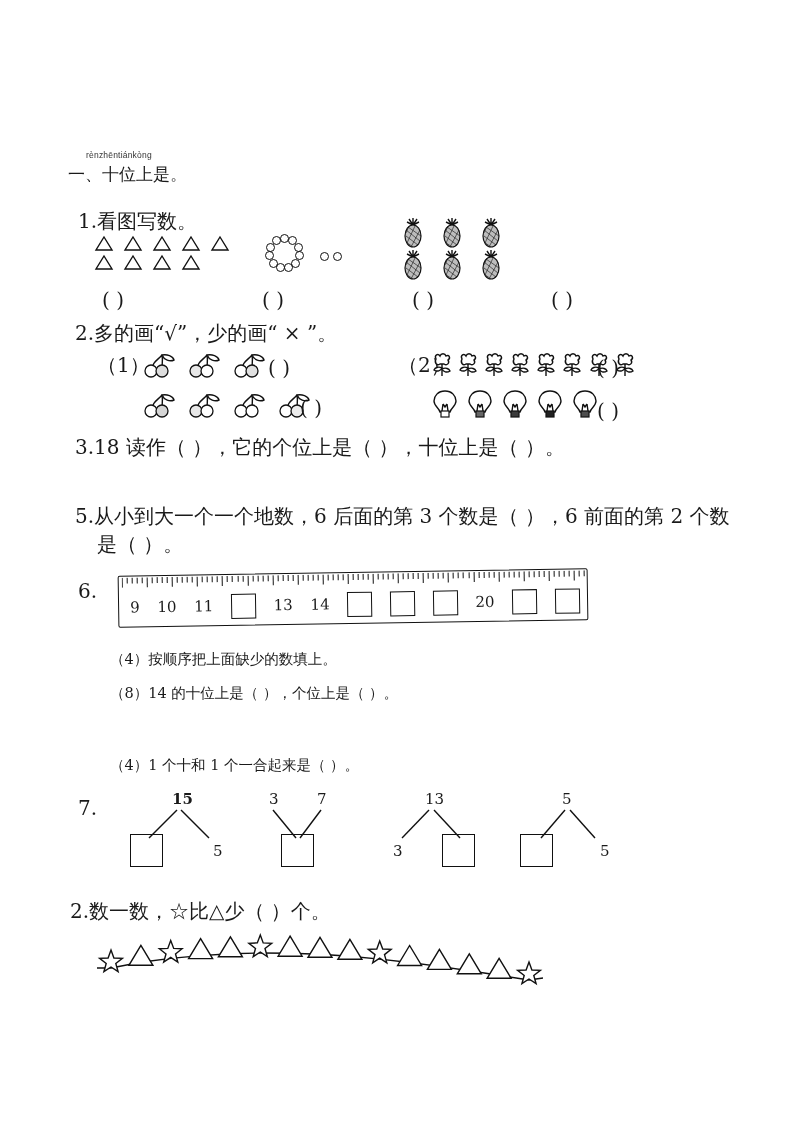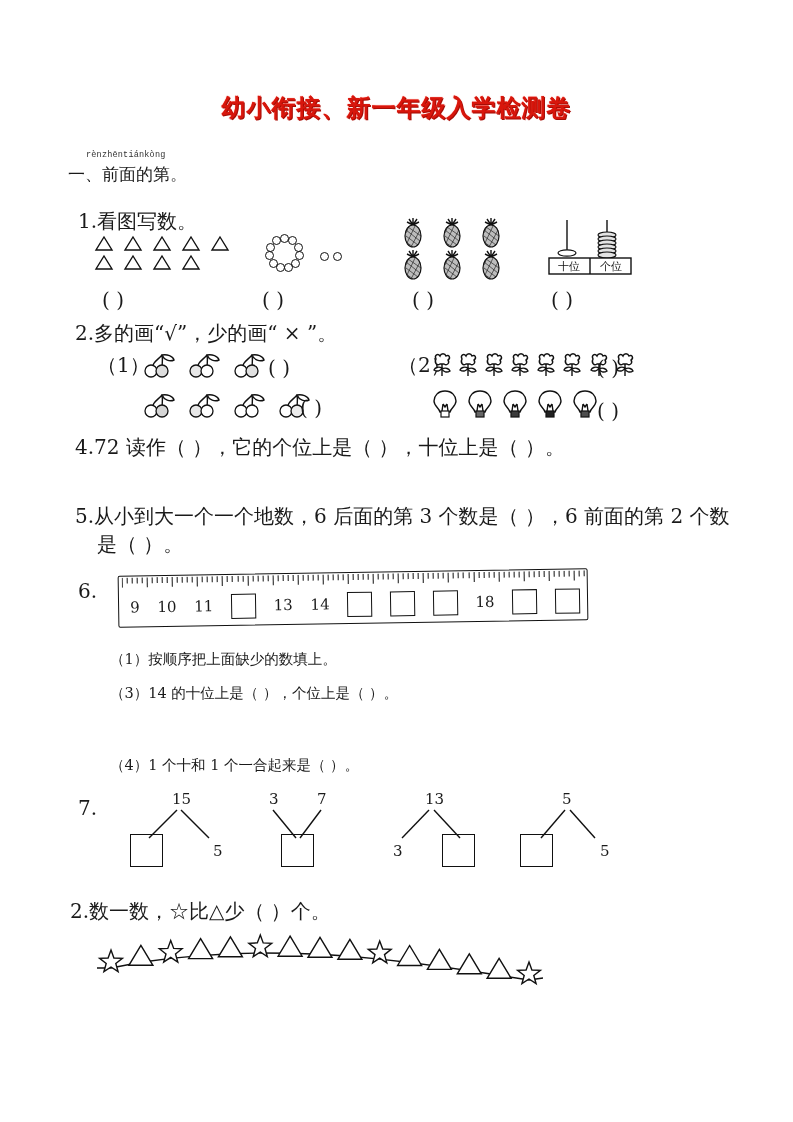--- a/index.html
+++ b/index.html
@@ -42,21 +42,21 @@
     position: absolute;
     left: 68px;
     top: 163px;
     font-size: 17px;
     white-space: nowrap;
   }
   .pinyin {
     position: absolute;
     left: 86px;
     top: 150px;
-    font-family: Liberation Mono, monospace;
+    font-family: Liberation Sans, sans-serif;
     font-size: 8.5px;
     letter-spacing: .2px;
     color: #333;
     white-space: nowrap;
   }
 
   
   .q {
     position: absolute;
     font-size: 20px;
@@ -160,24 +160,23 @@
 
   svg { display: block; overflow: visible; }
   .stroke { fill: none; stroke: #111; stroke-width: 1.4; }
   .fillw { fill: #fff; stroke: #111; stroke-width: 1.4; }
 </style>
 </head>
 <body>
 
 <div class="page">
 
-  <div class="title">幼小衔接、新一年级入学检测卷</div>
 
   <div class="pinyin">rènzhēntiánkòng</div>
-  <div class="sec-head">一、前面的第。</div>
+  <div class="sec-head">一、十位上是。</div>
 
   <div class="q" style="left:78px; top:208px;">1.看图写数。</div>
 
   <div class="tri-grid">
     <span class="tri-line">
       <svg class="tri-o" viewBox="0 0 18 15">
           <polygon class="stroke" points="9,1 17,14 1,14"></polygon>
         </svg>
       <svg class="tri-o" viewBox="0 0 18 15">
           <polygon class="stroke" points="9,1 17,14 1,14"></polygon>
@@ -257,37 +256,20 @@
         <path class="stroke" style="stroke-width:.6" d="M6 13 L20 24 M6 19 L18 28 M8 10 L21 19 M6 25 L13 30 M20 13 L11 30 M15 9 L7 26 M9 9 L6 16"></path>
       </svg>
       <svg class="pine" viewBox="0 0 26 31">
         <path class="stroke" d="M13 8 L9 2 M13 8 L13 1 M13 8 L17 2 M13 8 L7 5 M13 8 L19 5"></path>
         <ellipse cx="13" cy="19" rx="8" ry="11" fill="#bdbdbd" stroke="#111" stroke-width="1.2"></ellipse>
         <path class="stroke" style="stroke-width:.6" d="M6 13 L20 24 M6 19 L18 28 M8 10 L21 19 M6 25 L13 30 M20 13 L11 30 M15 9 L7 26 M9 9 L6 16"></path>
       </svg>
     </div>
   </div>
 
-  <div class="abacus">
-    <svg viewBox="0 0 90 56" width="90" height="56">
-      <line class="stroke" x1="22" y1="0" x2="22" y2="36"></line>
-      <line class="stroke" x1="62" y1="0" x2="62" y2="20"></line>
-      <ellipse cx="22" cy="33" rx="9" ry="3.2" fill="#fff" stroke="#111" stroke-width="1.2"></ellipse>
-      <ellipse cx="62" cy="15" rx="9" ry="3" fill="#e3e3e3" stroke="#111" stroke-width="1.1"></ellipse>
-      <ellipse cx="62" cy="19" rx="9" ry="3" fill="#e3e3e3" stroke="#111" stroke-width="1.1"></ellipse>
-      <ellipse cx="62" cy="23" rx="9" ry="3" fill="#e3e3e3" stroke="#111" stroke-width="1.1"></ellipse>
-      <ellipse cx="62" cy="27" rx="9" ry="3" fill="#e3e3e3" stroke="#111" stroke-width="1.1"></ellipse>
-      <ellipse cx="62" cy="31" rx="9" ry="3" fill="#e3e3e3" stroke="#111" stroke-width="1.1"></ellipse>
-      <ellipse cx="62" cy="35" rx="9" ry="3" fill="#e3e3e3" stroke="#111" stroke-width="1.1"></ellipse>
-      <rect x="4" y="38" width="82" height="16" fill="#fff" stroke="#111" stroke-width="1.4"></rect>
-      <line class="stroke" x1="45" y1="38" x2="45" y2="54"></line>
-      <text x="24" y="50" font-family="DejaVu Sans, sans-serif" font-size="11" text-anchor="middle" fill="#111">十位</text>
-      <text x="66" y="50" font-family="DejaVu Sans, sans-serif" font-size="11" text-anchor="middle" fill="#111">个位</text>
-    </svg>
-  </div>
 
   <div class="q" style="left:102px; top:287px;">(        )</div>
   <div class="q" style="left:262px; top:287px;">(        )</div>
   <div class="q" style="left:412px; top:287px;">(        )</div>
   <div class="q" style="left:551px; top:287px;">(        )</div>
 
   <div class="q" style="left:75px; top:320px;">2.多的画“√”，少的画“ × ”。</div>
 
   <div class="q" style="left:97px; top:352px;">（1）</div>
   <div class="grp" style="left:140px; top:352px;">
@@ -415,21 +397,21 @@
       <path class="stroke" d="M10 21 L11 14 M16 21 L15 14 M11 14 L13 17 L15 14"></path>
     </svg>
     <svg class="bulb" viewBox="0 0 26 28">
       <path class="fillw" d="M13 1 C20 1 24 6 24 11 C24 16 19 18 18 22 L8 22 C7 18 2 16 2 11 C2 6 6 1 13 1Z"></path>
       <rect x="9" y="21" width="8" height="6" fill="#4d4d4d" stroke="#111" stroke-width="1.2"></rect>
       <path class="stroke" d="M10 21 L11 14 M16 21 L15 14 M11 14 L13 17 L15 14"></path>
     </svg>
   </div>
   <div class="q" style="left:597px; top:398px;">(      )</div>
 
-  <div class="q" style="left:75px; top:434px;">4.72 读作（            ），它的个位上是（            ），十位上是（            ）。</div>
+  <div class="q" style="left:75px; top:434px;">3.18 读作（            ），它的个位上是（            ），十位上是（            ）。</div>
   <div class="q" style="left:75px; top:503px;">5.从小到大一个一个地数，6 后面的第 3 个数是（            ），6 前面的第 2 个数</div>
   <div class="q" style="left:97px; top:531px;">是（           ）。</div>
 
   <div class="q" style="left:78px; top:578px;">6.</div>
   <div class="ruler-wrap">
     <div class="ruler-body"></div>
     <div class="ticks" id="ticks">
         <div class="tick" style="left: 0px; height: 10px;"></div>
         <div class="tick" style="left: 5.02174px; height: 6px;"></div>
         <div class="tick" style="left: 10.0435px; height: 6px;"></div>
@@ -527,34 +509,34 @@
     <div class="ruler-items" id="ruler-items">
         <span class="r-num">9</span>
         <span class="r-num">10</span>
         <span class="r-num">11</span>
         <span class="r-box"></span>
         <span class="r-num">13</span>
         <span class="r-num">14</span>
         <span class="r-box"></span>
         <span class="r-box"></span>
         <span class="r-box"></span>
-        <span class="r-num">18</span>
+        <span class="r-num">20</span>
         <span class="r-box"></span>
         <span class="r-box"></span>
       </div>
   </div>
 
-  <div class="sub" style="left:110px; top:650px;">（1）按顺序把上面缺少的数填上。</div>
-  <div class="sub" style="left:110px; top:684px;">（3）14 的十位上是（           ），个位上是（           ）。</div>
+  <div class="sub" style="left:110px; top:650px;">（4）按顺序把上面缺少的数填上。</div>
+  <div class="sub" style="left:110px; top:684px;">（8）14 的十位上是（           ），个位上是（           ）。</div>
   <div class="sub" style="left:110px; top:756px;text-align:right;">（4）1 个十和 1 个一合起来是（           ）。</div>
 
   <div class="q" style="left:78px; top:795px;">7.</div>
 
   <div class="bond" style="left:125px; top:790px;">
-    <div class="bnum" style="left:47px; top:0;">15</div>
+    <div class="bnum" style="left:47px; top:0;font-weight:bold;">15</div>
     <svg width="120" height="60" style="position:absolute; left:0; top:18px;">
       <line class="stroke" x1="52" y1="2" x2="24" y2="30"></line>
       <line class="stroke" x1="56" y1="2" x2="84" y2="30"></line>
     </svg>
     <div class="bbox" style="left:5px; top:44px;"></div>
     <div class="bnum" style="left:88px; top:52px;">5</div>
   </div>
 
   <div class="bond" style="left:260px; top:790px;">
     <div class="bnum" style="left:9px; top:0;">3</div>

